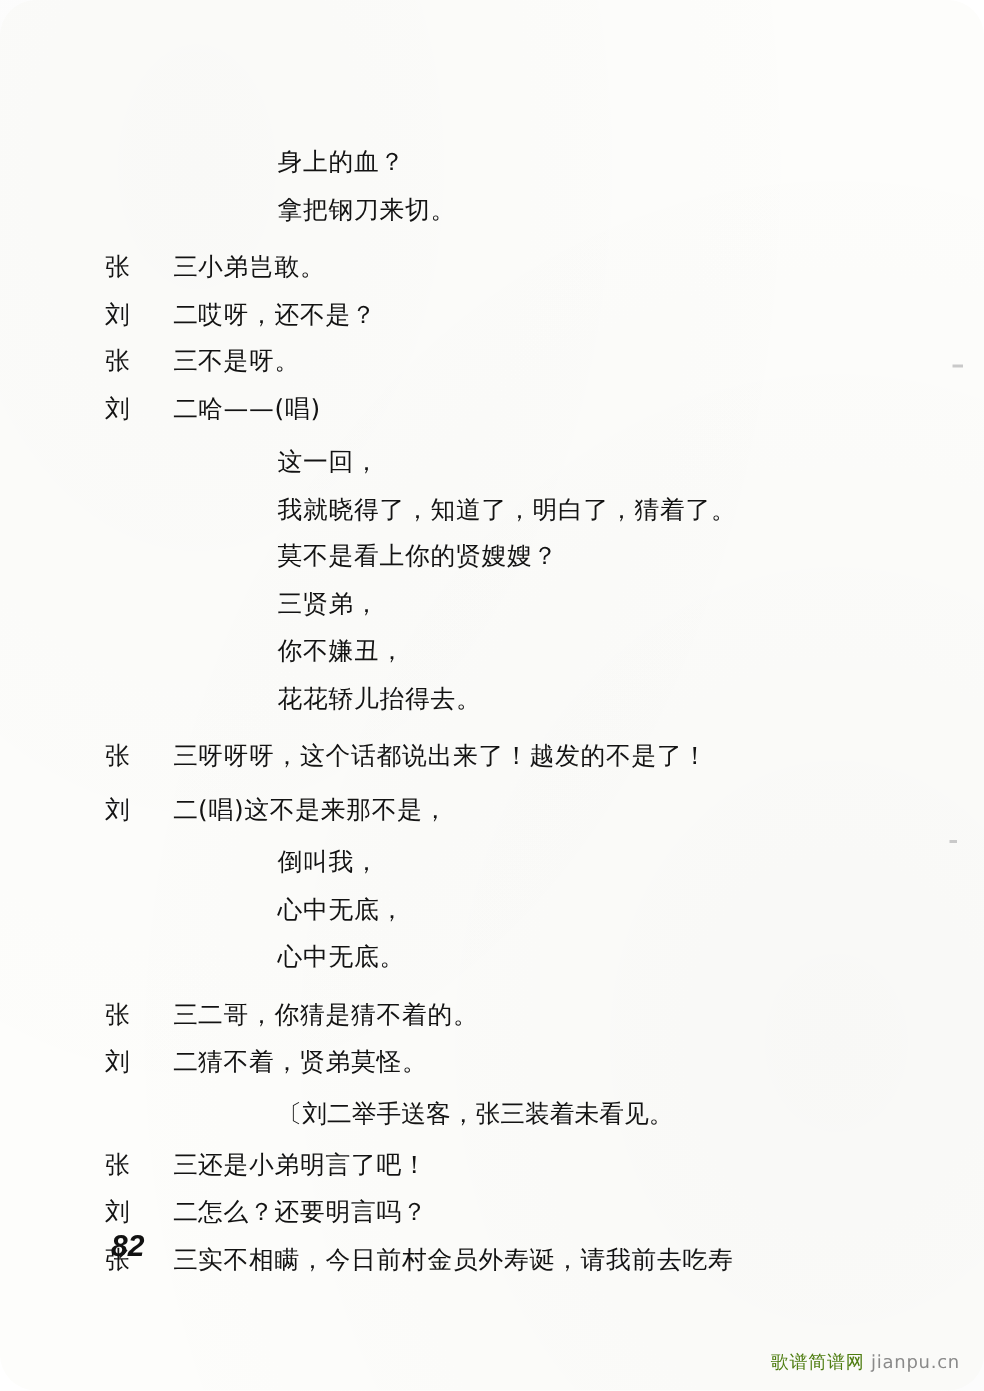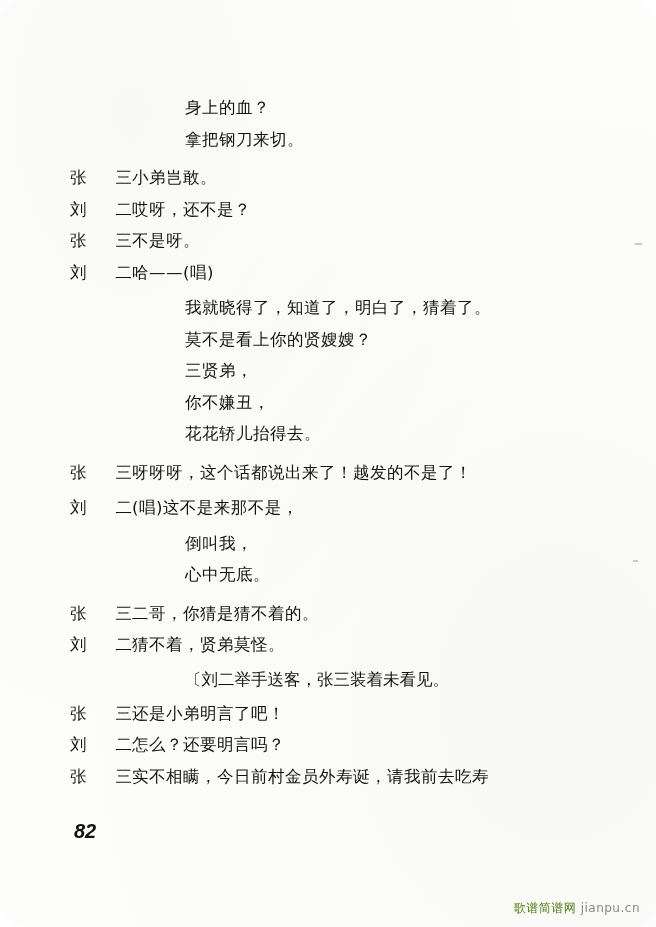--- a/index.html
+++ b/index.html
@@ -149,20 +149,23 @@
 
     <div class="line gap-md">
       <div class="speaker">
         <span>刘</span>
         <span>二</span>
       </div>
       <div class="text">哈——(唱)</div>
     </div>
 
     <div class="line indent">
+      <div class="text">这一回，</div>
+    </div>
+    <div class="line indent">
       <div class="text">我就晓得了，知道了，明白了，猜着了。</div>
     </div>
     <div class="line indent">
       <div class="text">莫不是看上你的贤嫂嫂？</div>
     </div>
     <div class="line indent">
       <div class="text">三贤弟，</div>
     </div>
     <div class="line indent">
       <div class="text">你不嫌丑，</div>
@@ -182,20 +185,23 @@
     <div class="line gap-md">
       <div class="speaker">
         <span>刘</span>
         <span>二</span>
       </div>
       <div class="text">(唱)这不是来那不是，</div>
     </div>
 
     <div class="line indent">
       <div class="text">倒叫我，</div>
+    </div>
+    <div class="line indent">
+      <div class="text">心中无底，</div>
     </div>
     <div class="line indent gap-lg">
       <div class="text">心中无底。</div>
     </div>
 
     <div class="line">
       <div class="speaker">
         <span>张</span>
         <span>三</span>
       </div>

